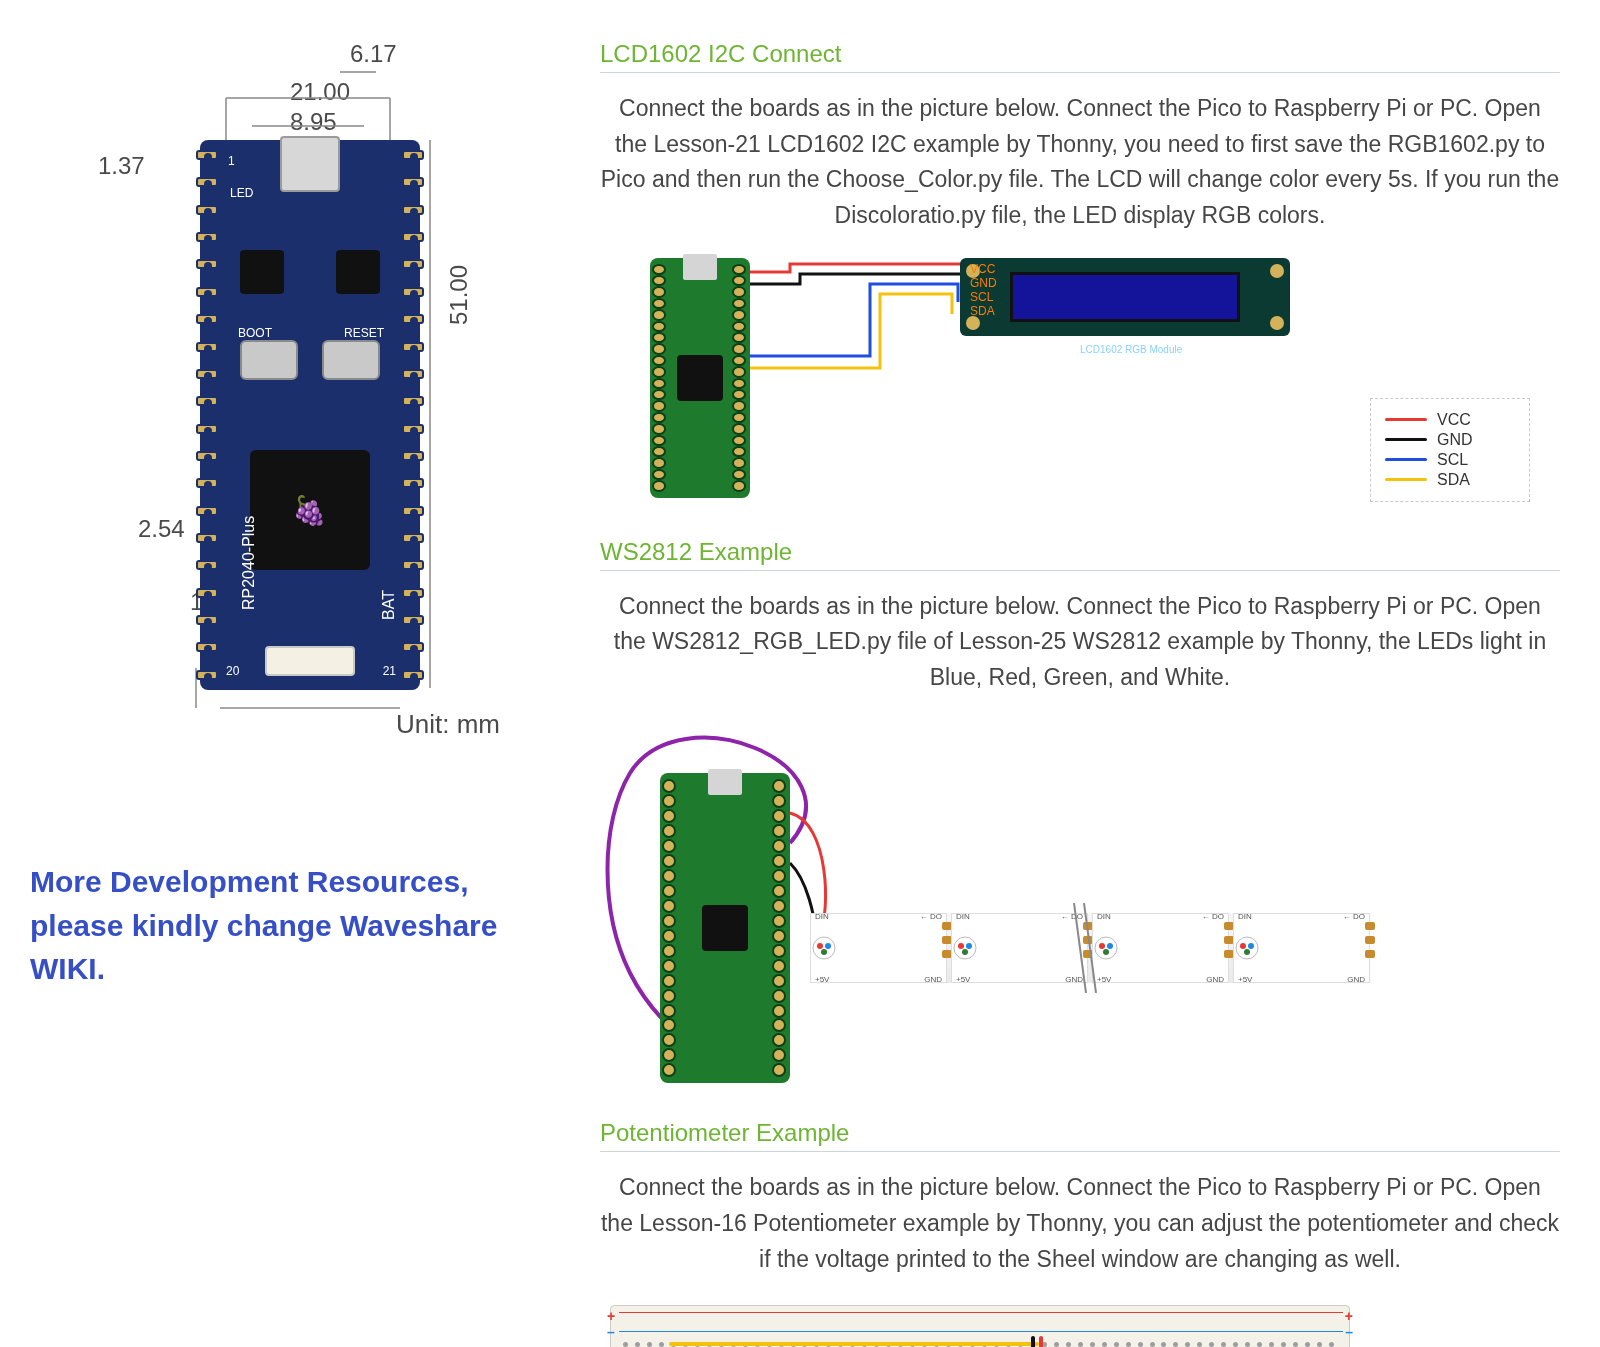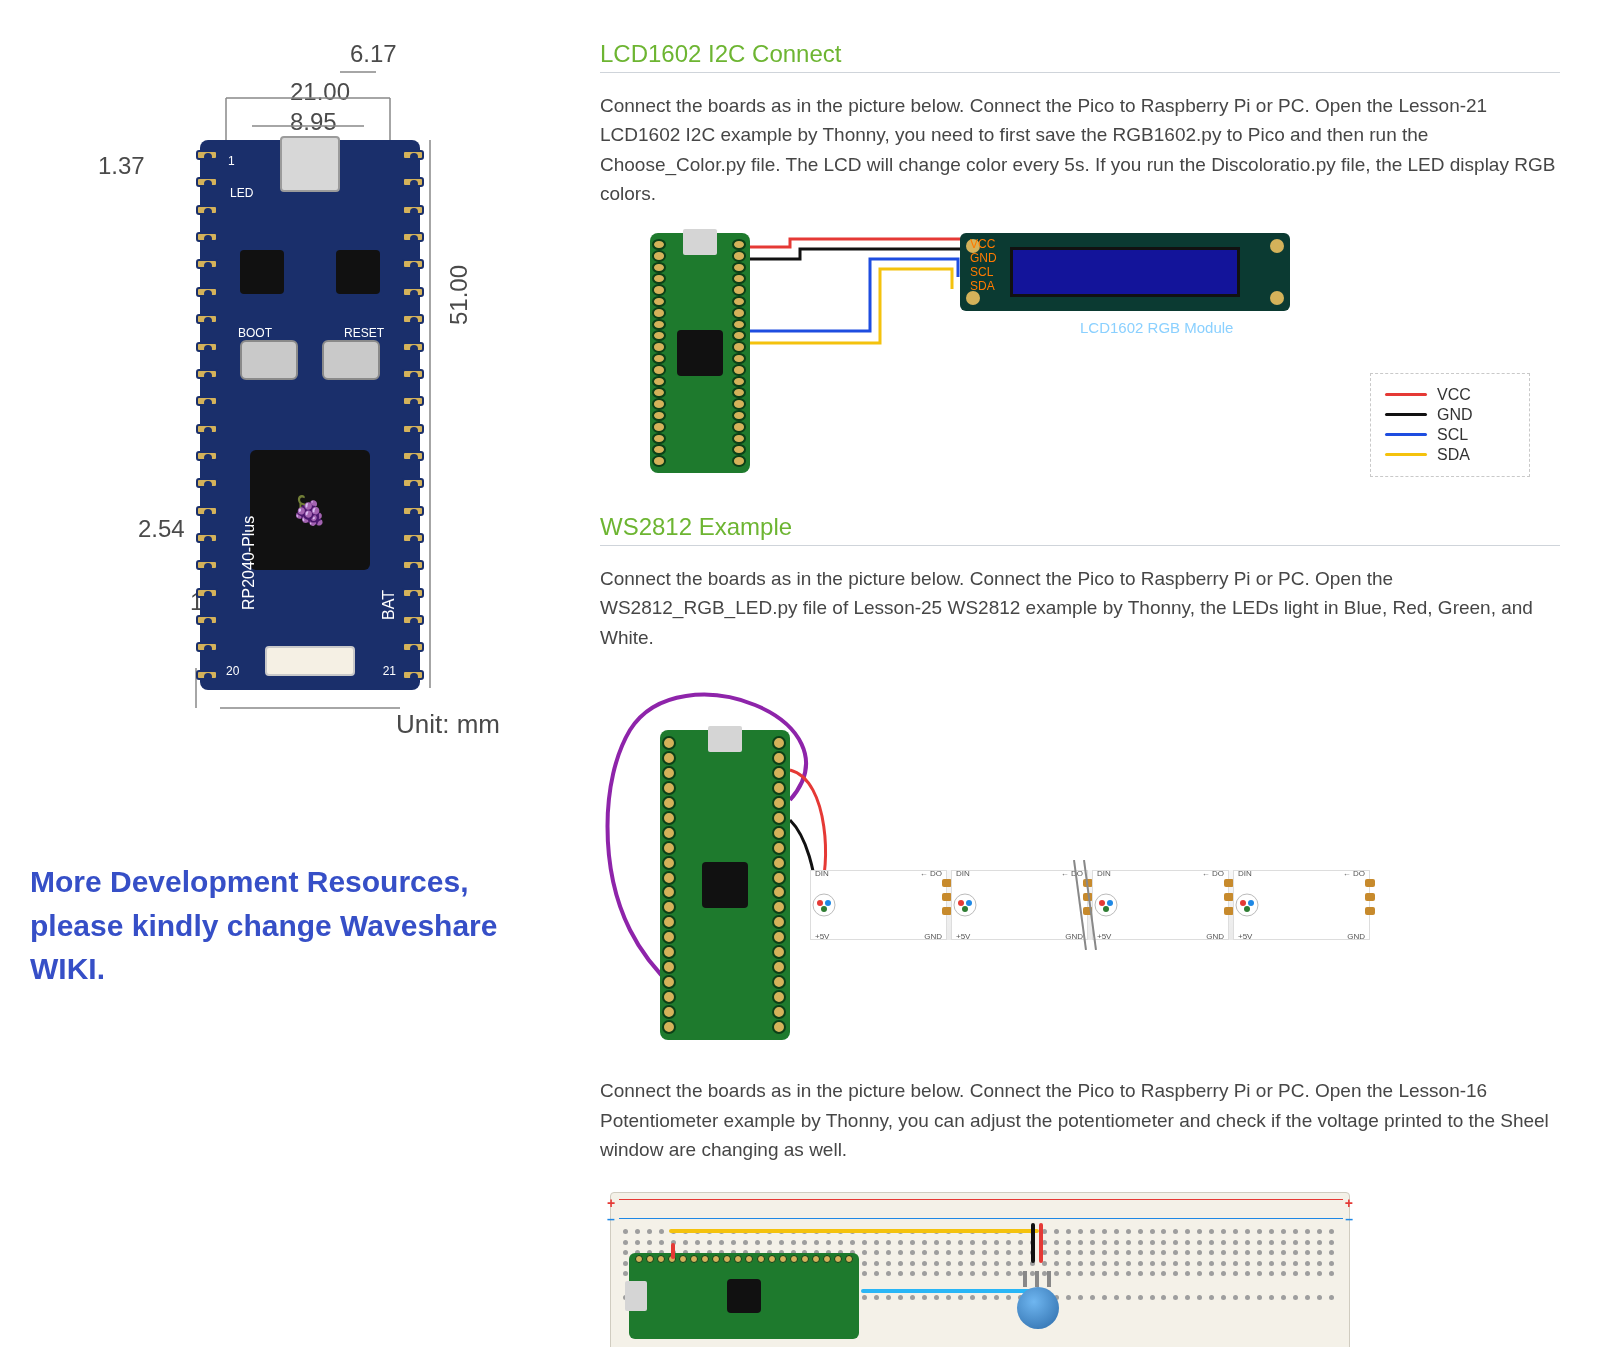--- a/index.html
+++ b/index.html
@@ -99,24 +99,25 @@
   .section-title{
     color:var(--accent);
     font-size:24px;
     font-weight:400;
     padding-bottom:4px;
     border-bottom:1px solid #cfd4da;
     margin:0 0 18px;
   }
   .section + .section{margin-top:26px;}
   .body-text{
-    font-size:19px;
+    font-size:23px;
     line-height:1.55;
     color:#464646;
     margin:0 0 18px;
+    text-align:center;
   }
   
   .diagram{
     position:relative;
     width:100%;
   }
   
   .diag-lcd{height:260px;}
   .pico-green{
     position:absolute;
@@ -135,21 +136,21 @@
   .lcd-screen{width:230px;height:50px;background:#13149a;border:3px solid #111;}
   .lcd-corner{position:absolute;width:14px;height:14px;border-radius:50%;background:#d4b25a;}
   .lcd-corner.tl{left:6px;top:6px;}.lcd-corner.tr{right:6px;top:6px;}
   .lcd-corner.bl{left:6px;bottom:6px;}.lcd-corner.br{right:6px;bottom:6px;}
   .lcd-pins{position:absolute;right:54px;top:6px;font-size:12px;line-height:14px;color:#ff7a00;text-align:left;}
   .legend{
     position:absolute;right:30px;bottom:10px;width:160px;border:1px dashed #c9c9c9;padding:10px 14px;background:#fff;
   }
   .legend-row{display:flex;align-items:center;gap:10px;font-size:16px;color:#333;margin:2px 0;}
   .legend-swatch{width:42px;height:3px;border-radius:2px;}
-  .lcd-caption{position:absolute;left:480px;top:92px;font-size:15px;color:#8ad0ff;}
+  .lcd-caption{position:absolute;left:480px;top:92px;font-size:10px;color:#8ad0ff;}
 
   
   .diag-ws{height:380px;}
   .pg2{left:60px;top:60px;width:130px;height:310px;}
   .led-strip{position:absolute;left:210px;top:200px;width:560px;height:70px;display:flex;align-items:center;gap:4px;background:linear-gradient(#f7f7f7,#eaeaea);}
   .led-cell{flex:1;display:flex;align-items:center;justify-content:flex-start;position:relative;background:#fff;border:1px solid #ddd;height:100%;}
   .led-cell svg{width:26px;height:26px;}
   .led-labels{position:absolute;top:-2px;left:0;width:100%;display:flex;justify-content:space-between;font-size:8px;color:#555;padding:0 4px;}
   .led-pads{position:absolute;right:-6px;top:8px;display:flex;flex-direction:column;gap:6px;}
   .pad{width:10px;height:8px;background:#c78a2c;border-radius:2px;}
@@ -530,20 +531,21 @@
             </div>
           </div>
         <svg class="strip-cut" viewBox="0 0 30 90">
           <line x1="4" y1="0" x2="16" y2="90" stroke="#888" stroke-width="2"></line>
           <line x1="14" y1="0" x2="26" y2="90" stroke="#888" stroke-width="2"></line>
         </svg>
       </div>
     </div>
 
     <div class="section">
+      <h3 class="section-title">Potentiometer Example</h3>
       <p class="body-text">Connect the boards as in the picture below. Connect the Pico to Raspberry Pi or PC. Open the Lesson-16 Potentiometer example by Thonny, you can adjust the potentiometer and check if the voltage printed to the Sheel window are changing as well.</p>
       <div class="diagram diag-pot">
         <div class="breadboard">
           <span class="rail-sign sign-plus" style="left:-4px;top:2px">+</span>
           <span class="rail-sign sign-minus" style="left:-4px;top:18px">–</span>
           <span class="rail-sign sign-plus" style="right:-4px;top:2px">+</span>
           <span class="rail-sign sign-minus" style="right:-4px;top:18px">–</span>
 
           <div class="bb-rail top">
               <div class="rail-line rail-red"></div>

